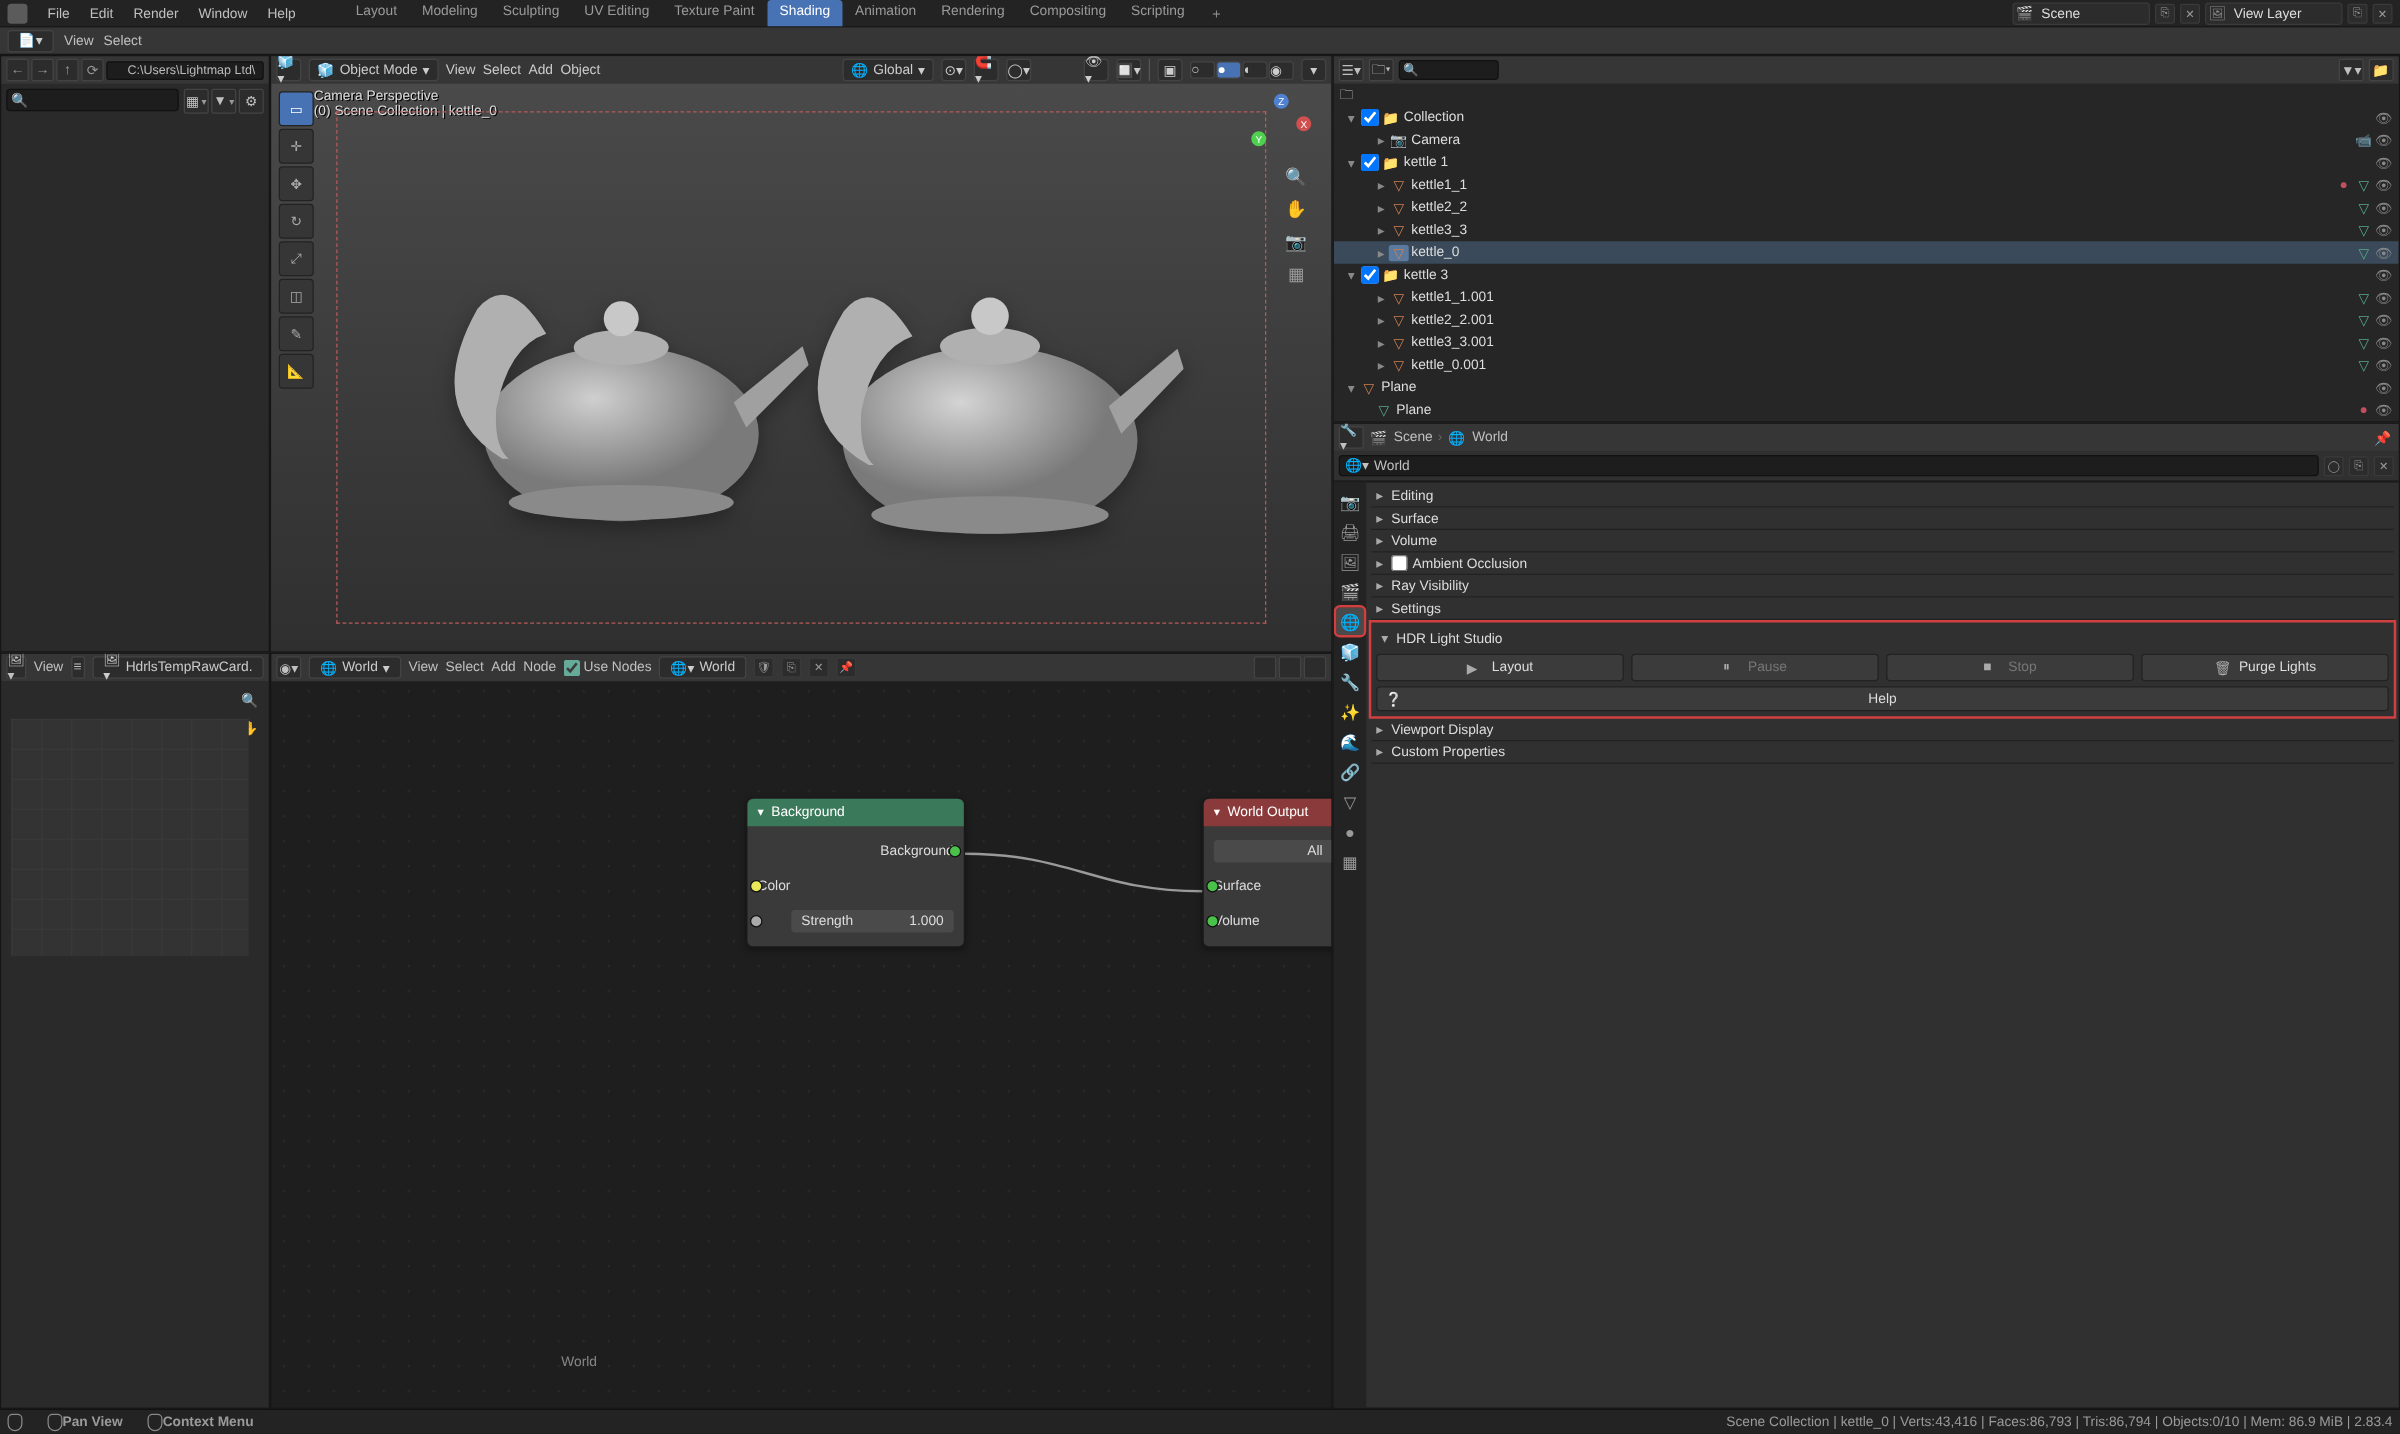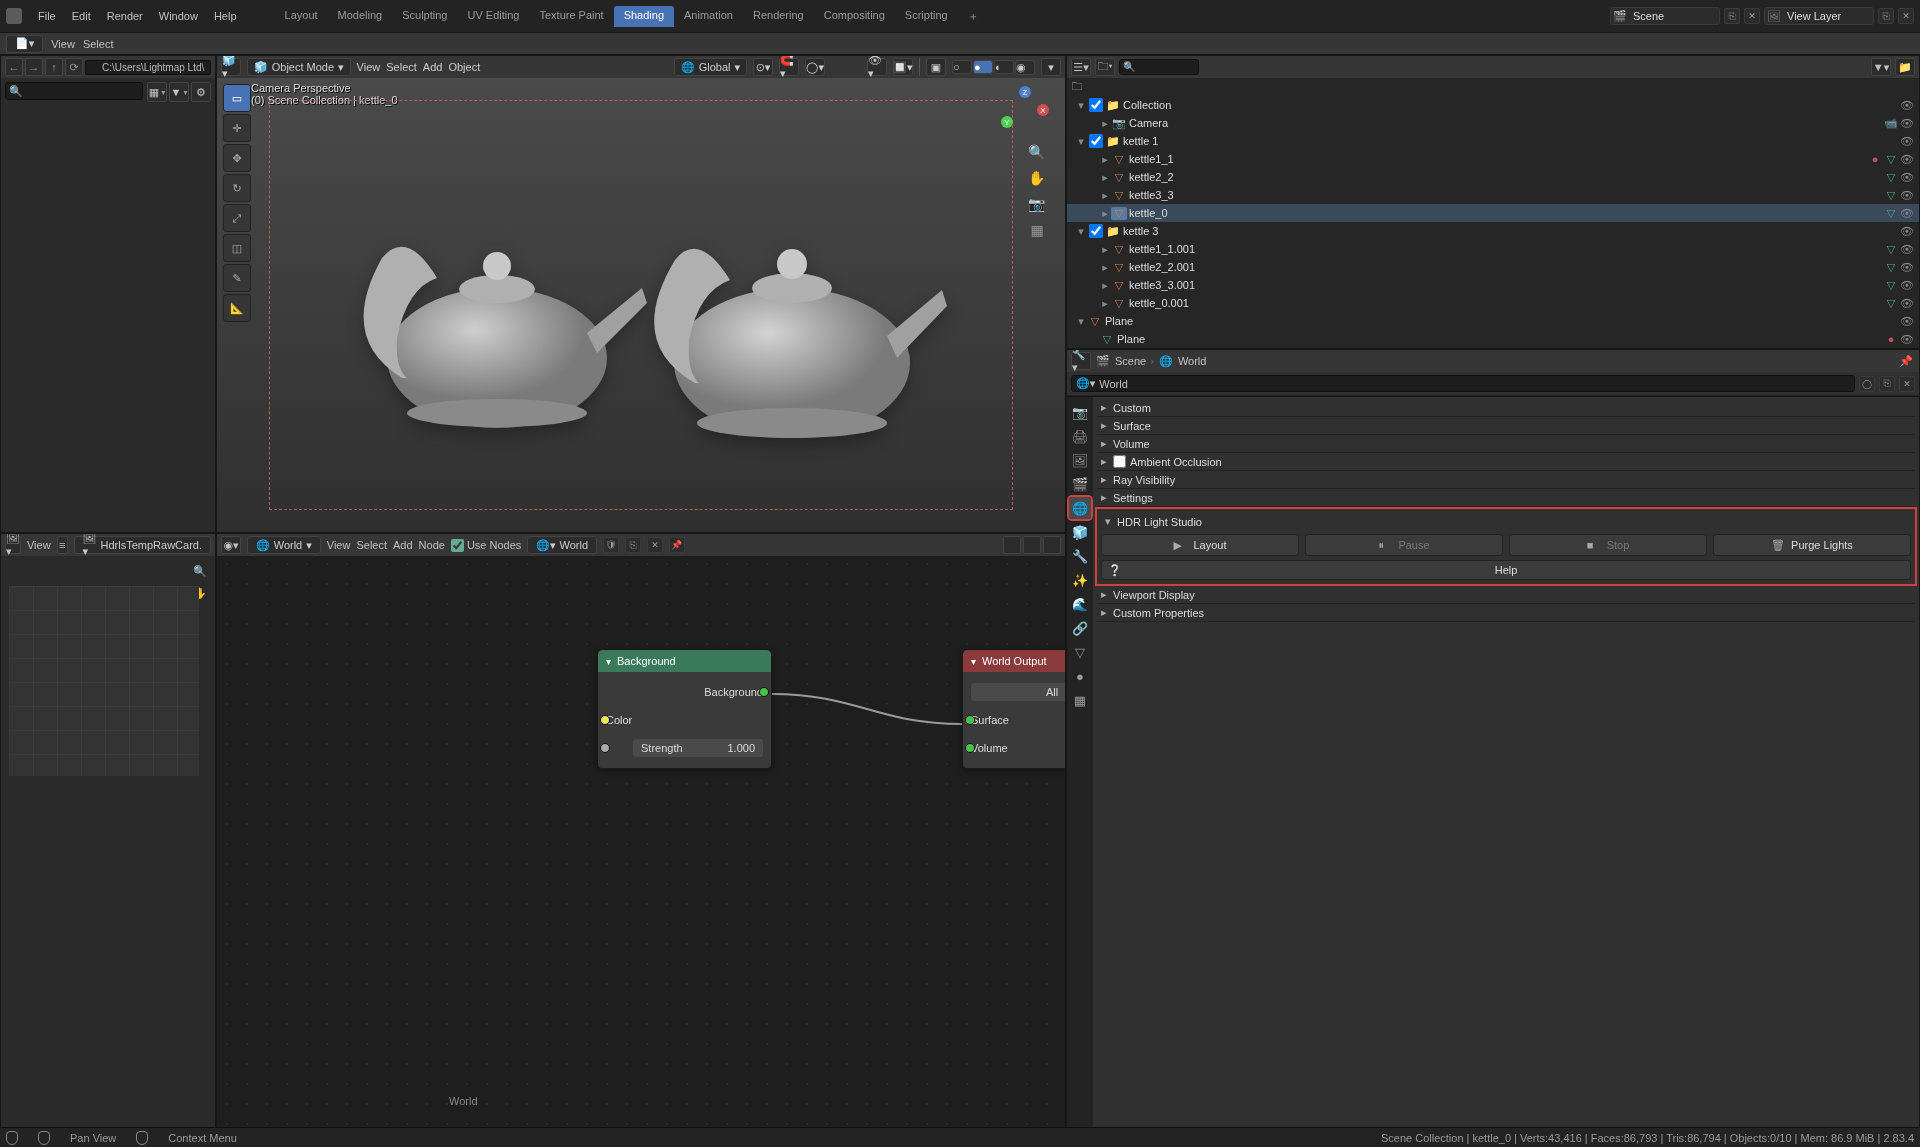--- a/index.html
+++ b/index.html
@@ -1,19 +1,19 @@
 <!DOCTYPE html>
 <html><head>
 <meta charset="utf-8">
 <style>
 * { margin:0; padding:0; box-sizing:border-box; font-family:"Segoe UI",Arial,sans-serif; font-size:11px; user-select:none; }
 body { background:#232323; color:#c0c0c0; width:1920px; height:1147px; overflow:hidden; position:relative; }
 
 
-.topbar { height:33px; background:#232323; display:flex; align-items:center; padding:0 6px; border-bottom:1px solid #161616; }
+.topbar { height:22px; background:#232323; display:flex; align-items:center; padding:0 6px; border-bottom:1px solid #161616; }
 .logo-icon { width:16px; height:16px; background:#5b5b5b; border-radius:3px; margin-right:8px; }
 .top-menu { display:flex; gap:0; }
 .top-menu span { padding:3px 8px; cursor:pointer; }
 .workspace-tabs { display:flex; margin-left:30px; }
 .workspace-tabs span { padding:3px 10px; color:#9a9a9a; cursor:pointer; border-radius:3px 3px 0 0; }
 .workspace-tabs span.active { background:#4772b3; color:#fff; }
 .ws-add { padding:3px 8px; color:#9a9a9a; cursor:pointer; }
 .top-right { margin-left:auto; display:flex; align-items:center; gap:4px; }
 .scene-sel, .layer-sel { display:flex; align-items:center; background:#2c2c2c; border:1px solid #3a3a3a; border-radius:3px; height:18px; }
 .scene-sel .ic, .layer-sel .ic { width:18px; text-align:center; color:#888; }
@@ -126,21 +126,21 @@
 .sock-out { right:-6px; }
 .sock-in { left:-6px; }
 .sock-col-shader { background:#4ac24a; }
 .sock-col-color { background:#e8e85a; }
 .sock-col-value { background:#aaaaaa; }
 svg.links { position:absolute; top:0; left:0; width:100%; height:100%; pointer-events:none; }
 .ne-label { position:absolute; left:232px; bottom:30px; color:#888; font-size:11px; }
 
 
 .statusbar { position:absolute; bottom:0; left:0; right:0; height:20px; background:#232323; border-top:1px solid #111; display:flex; align-items:center; padding:0 6px; gap:20px; color:#9a9a9a; font-size:10px; }
-.statusbar .grp { display:flex; align-items:center; gap:20px; }
+.statusbar .grp { display:flex; align-items:center; gap:0;font-weight:bold; }
 .statusbar .spacer { flex:1; }
 .mouse-ic { width:12px; height:14px; border:1px solid #888; border-radius:4px 4px 6px 6px; position:relative; }
 
 
 .tri-down::after { content:"▾"; font-size:8px; margin-left:2px; color:#999; }
 </style>
 </head>
 <body>
 
 <div class="topbar">
@@ -476,21 +476,21 @@
           <div class="vtab">🌊</div>
           <div class="vtab">🔗</div>
           <div class="vtab">▽</div>
           <div class="vtab">●</div>
           <div class="vtab">▦</div>
         </div>
         <div class="props-content">
           <div class="prop-section">
               <div class="prop-sec-head">
                 <span class="tw">▸</span>
-                <span>Custom</span>
+                <span>Editing</span>
               </div>
             </div>
           <div class="prop-section">
               <div class="prop-sec-head">
                 <span class="tw">▸</span>
                 <span>Surface</span>
               </div>
             </div>
           <div class="prop-section">
               <div class="prop-sec-head">

